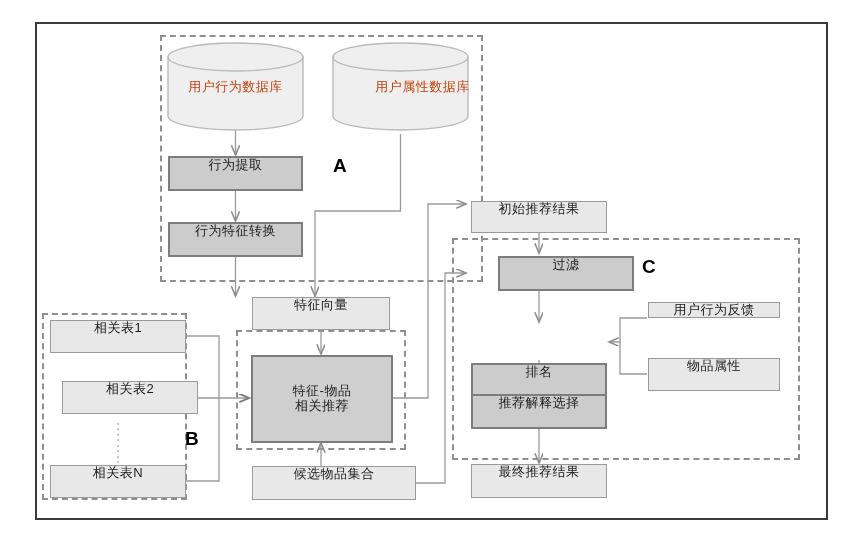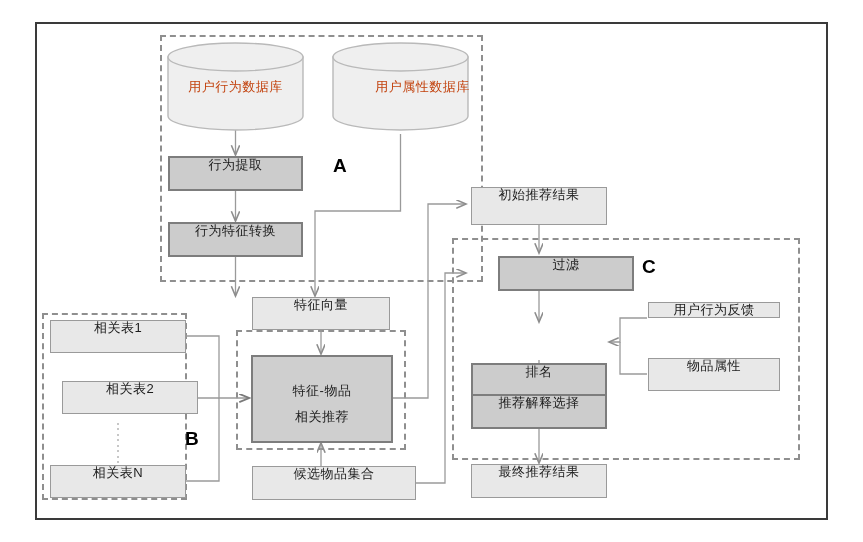--- a/index.html
+++ b/index.html
@@ -11,21 +11,21 @@
         text-align:center;line-height:1.15;color:#1b1b1b;font-size:13px;letter-spacing:.5px;}
   .node.light{background:#e8e8e8;border:1px solid #9a9a9a;}
   .node.dark{background:#cccccc;border:2px solid #7d7d7d;}
   .node.strong{background:#cfcfcf;border:2px solid #7d7d7d;}
   .cyl{position:absolute;box-sizing:border-box;display:flex;align-items:center;justify-content:center;
        text-align:left;color:#c2410c;font-size:13px;letter-spacing:.5px;}
   .group-label{position:absolute;font-weight:bold;font-size:19px;color:#000;font-family:"Liberation Sans",sans-serif;}
   .dashbox{position:absolute;box-sizing:border-box;border:2px dashed #8f8f8f;background:transparent;}
   .vdots{position:absolute;display:flex;flex-direction:column;align-items:center;justify-content:space-between;}
   .vdots i{display:block;width:2px;height:2px;background:#b4b4b4;border-radius:50%;}
-  .node .lbl{display:block;margin-top:11px;}
+  .node .lbl{display:block;}
 </style>
 </head>
 <body>
 
 <div id="stage">
 
   <div id="outer-frame"></div>
 
   <div class="dashbox" style="left:160px;top:35px;width:323px;height:247px;"></div>
   <div class="dashbox" style="left:42px;top:313px;width:145px;height:187px;"></div>
@@ -126,21 +126,21 @@
 
   <div class="node strong" style="left:251px;top:355px;width:142px;height:88px;flex-direction:column;">
     <span class="lbl">特征-物品</span>
     <span class="lbl">相关推荐</span>
   </div>
 
   <div class="node light" style="left:252px;top:466px;width:164px;height:34px;">
     <span>候选物品集合</span>
   </div>
 
-  <div class="node light" style="left:471px;top:187px;width:136px;height:38px;">
+  <div class="node light" style="left:471px;top:201px;width:136px;height:32px;">
     <span>初始推荐结果</span>
   </div>
   <div class="node dark" style="left:471px;top:256px;width:136px;height:35px;margin-left:27px;">
     <span>过滤</span>
   </div>
   <div class="node dark" style="left:471px;top:319px;width:136px;height:35px;margin-top:44px;">
     <span>排名</span>
   </div>
   <div class="node dark" style="left:471px;top:394px;width:136px;height:35px;">
     <span>推荐解释选择</span>

